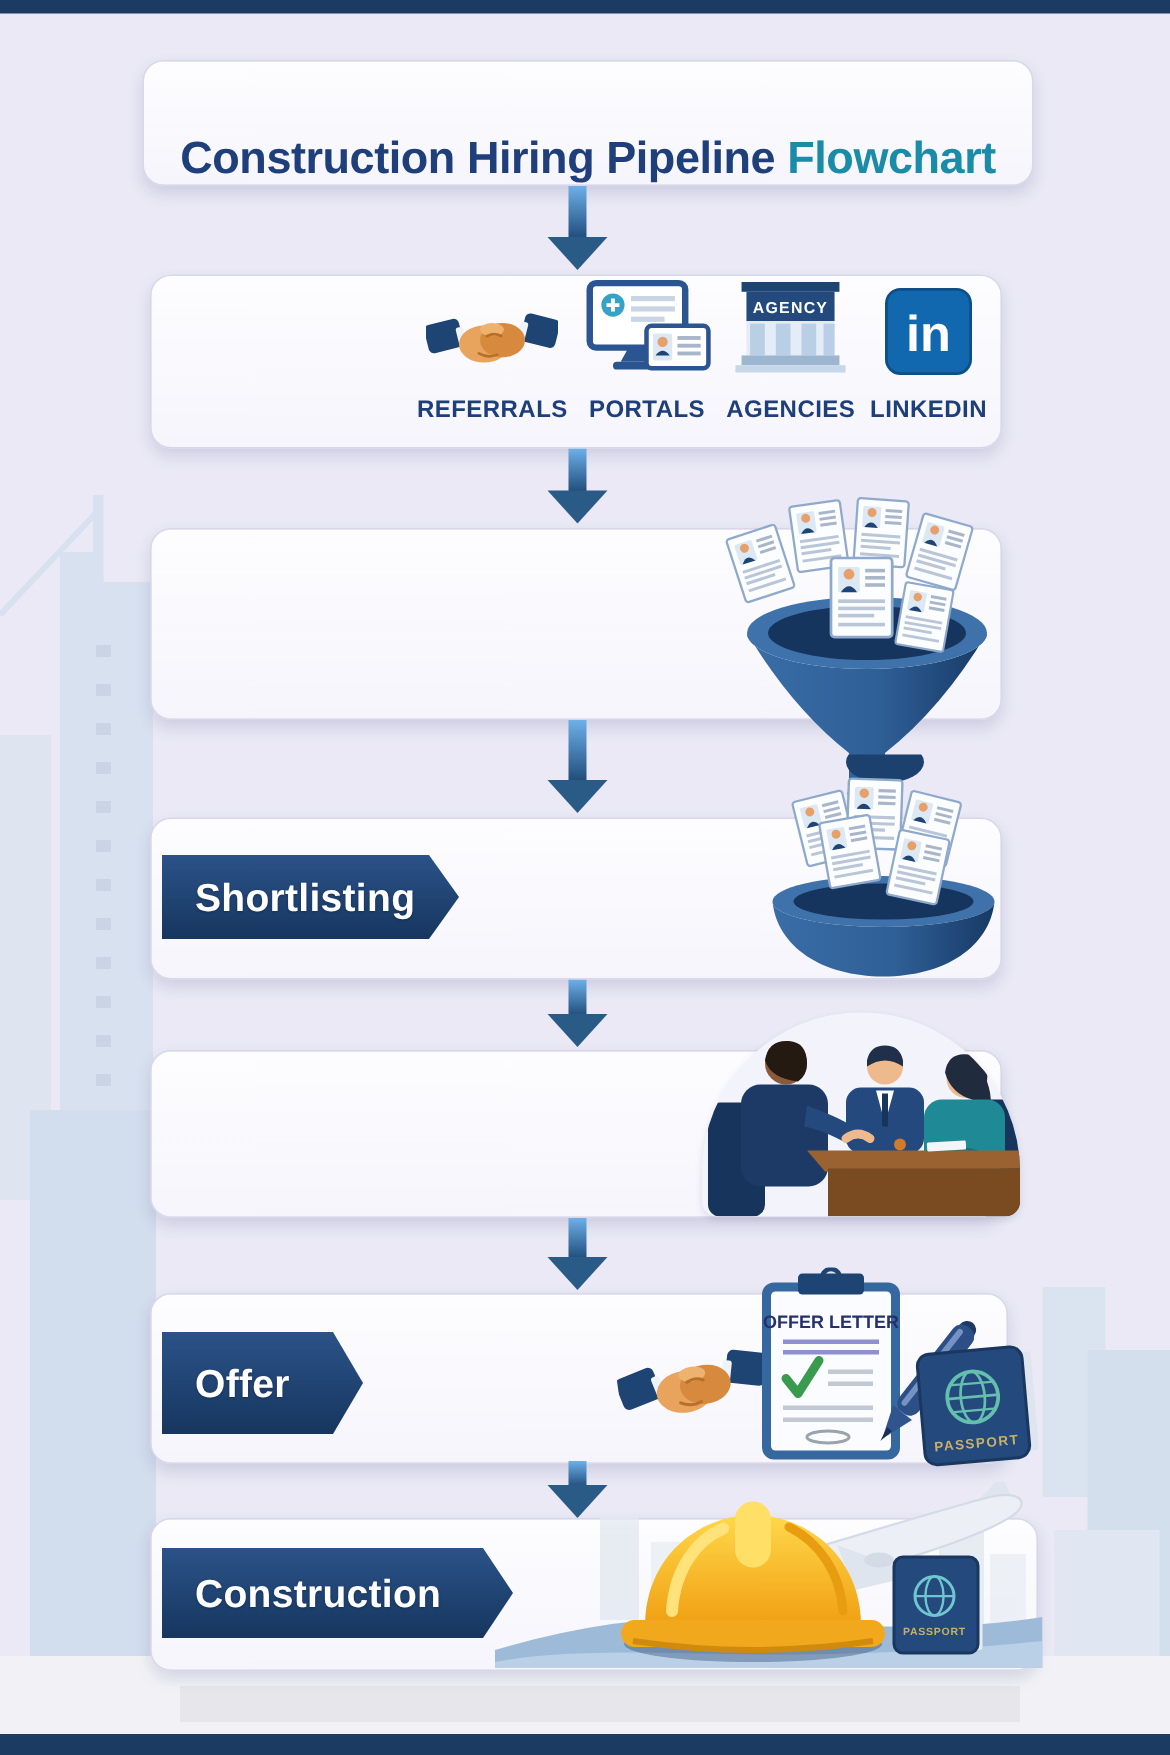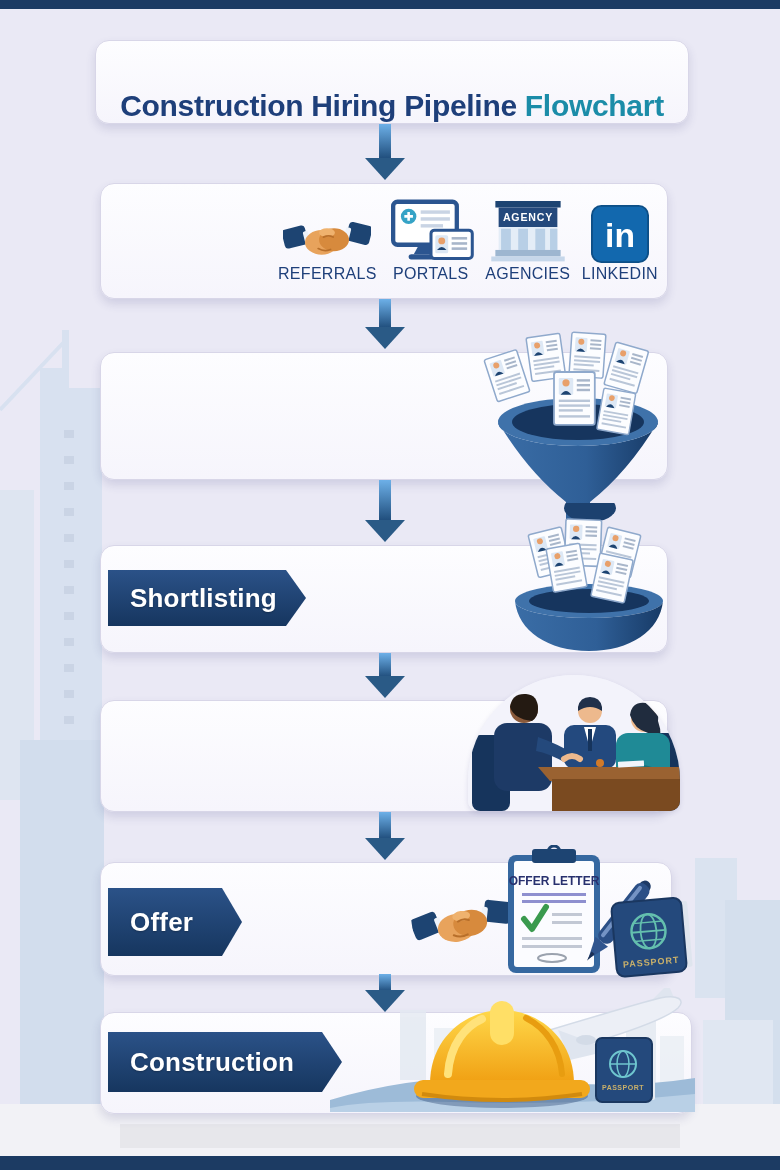--- a/index.html
+++ b/index.html
@@ -30,23 +30,23 @@
     clip-path:polygon(0 0,calc(100% - 20px) 0,100% 50%,calc(100% - 20px) 100%,0 100%);
     color:#fff;font-weight:bold;font-size:26px;padding-left:22px;box-sizing:border-box;
     text-shadow:0 1px 2px rgba(0,0,0,.25);letter-spacing:.2px;
   }
   .flow-arrow{position:absolute;z-index:2;}
   .illus{position:absolute;z-index:5;}
   .channels{
     position:absolute;left:278px;top:195px;width:380px;height:88px;z-index:6;
     display:flex;justify-content:space-between;align-items:flex-end;
   }
-  .channel{display:flex;flex-direction:column;align-items:center;gap:2px;justify-content:space-between;}
+  .channel{display:flex;flex-direction:column;align-items:center;gap:15px;justify-content:space-between;}
   .channel .iconbox{height:64px;display:flex;align-items:flex-end;justify-content:center;}
-  .channel .clabel{font-size:16px;font-weight:normal;color:#1e3f7a;letter-spacing:.3px;white-space:nowrap;}
+  .channel .clabel{font-size:16px;font-weight:bold;color:#1e3f7a;letter-spacing:.3px;white-space:nowrap;}
   .interview-frame{
     position:absolute;left:468px;top:675px;width:212px;height:136px;z-index:5;
     border-radius:106px 106px 10px 10px;overflow:hidden;background:#f3f3fb;
     box-shadow:0 2px 5px rgba(70,70,130,.15);
   }
   svg{display:block;}
   svg text{font-family:"Liberation Sans",sans-serif;}
 </style>
 </head>
 <body>

